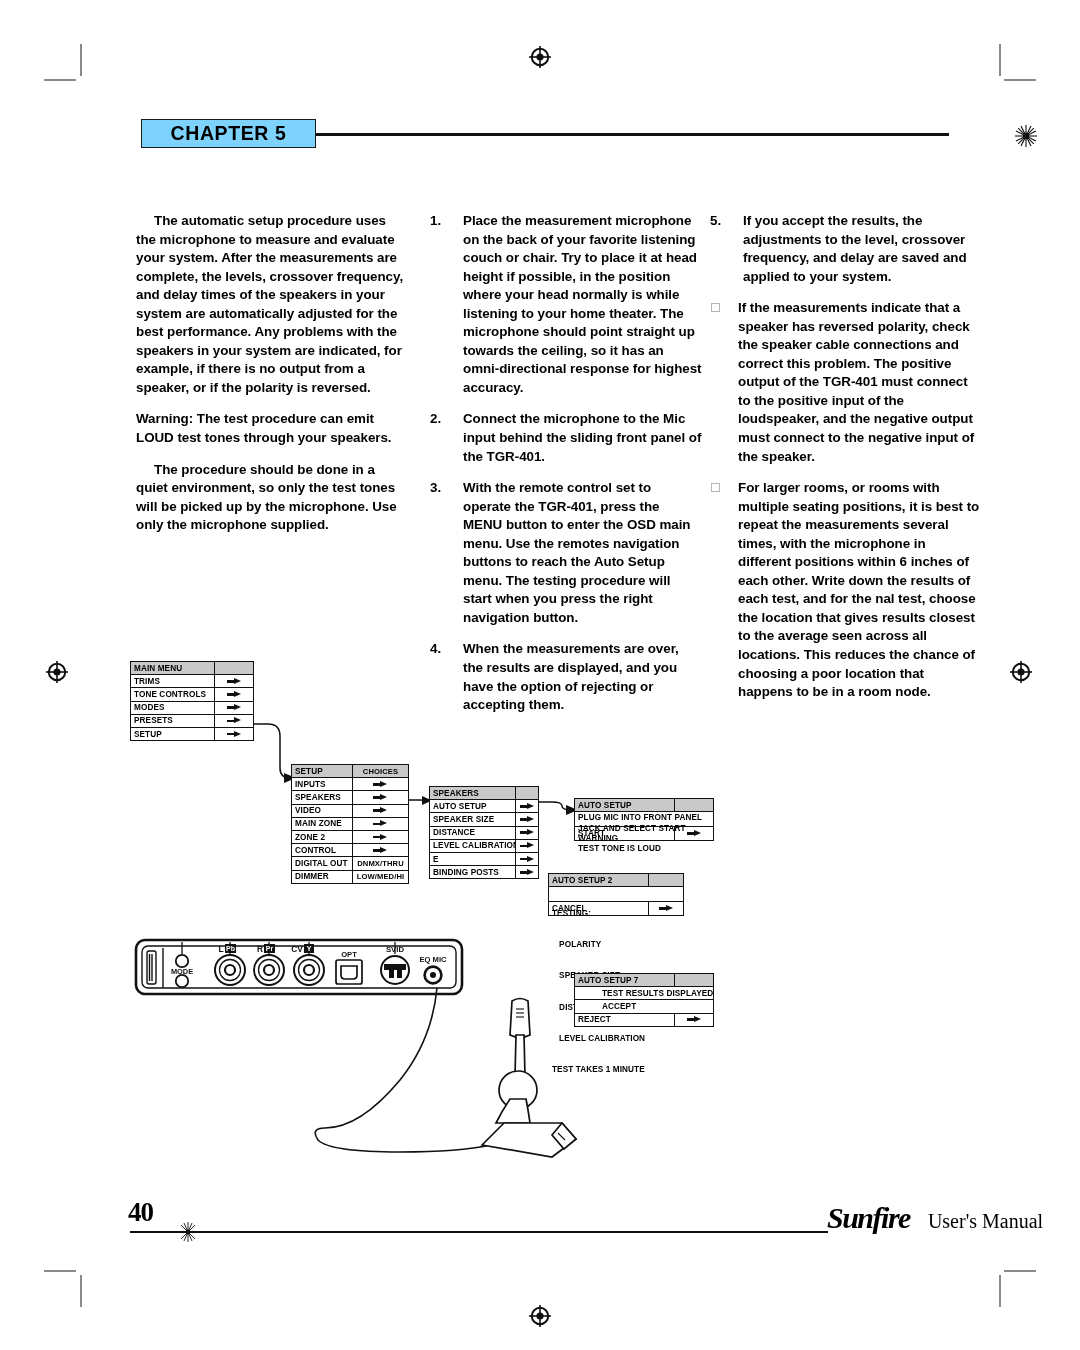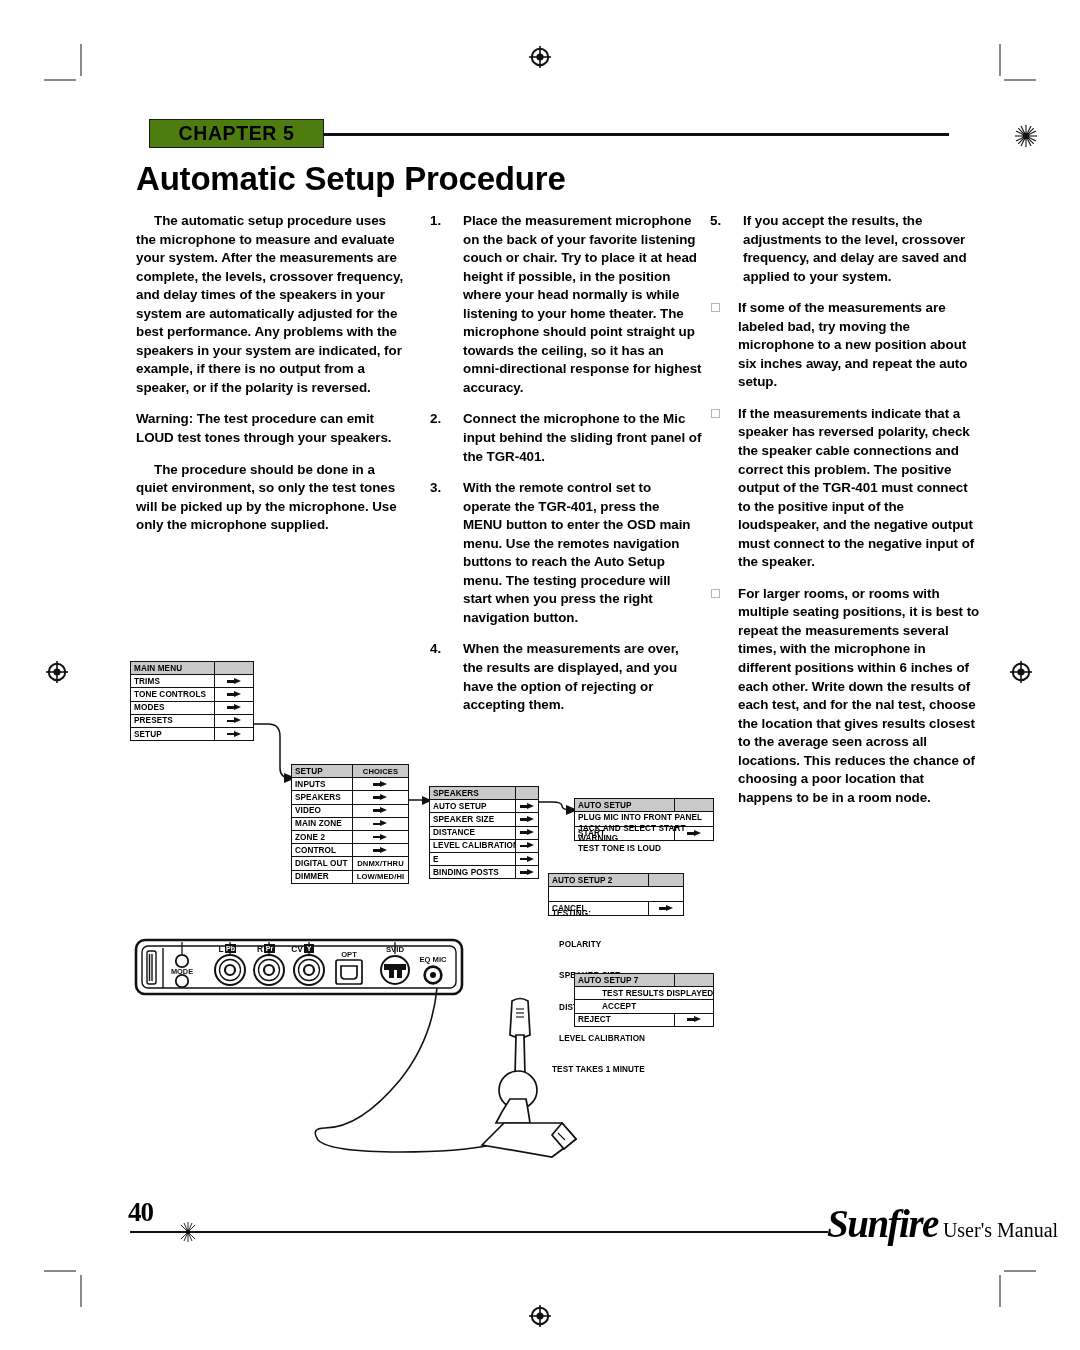--- a/index.html
+++ b/index.html
@@ -7,22 +7,22 @@
        font-family:"Liberation Sans",sans-serif;color:#000;}
   .page{position:absolute;inset:0;}
 
   
   .crop{position:absolute;background:#8a8a8a;}
   .reg{position:absolute;width:22px;height:22px;}
   .reg svg{display:block}
 
   
   #chapter-header{position:absolute;left:137px;top:119px;width:812px;height:30px;}
-  #chapter-badge{position:absolute;left:12px;top:0;width:175px;height:29px;
-      border:1.6px solid #1a1a1a;box-sizing:border-box;background:#4d7c0f;z-index:2;}
+  #chapter-badge{position:absolute;left:4px;top:0;width:175px;height:29px;
+      border:1.6px solid #1a1a1a;box-sizing:border-box;background:#7dd3fc;z-index:2;}
   #chapter-badge span{display:block;text-align:center;line-height:27px;
       font-size:19.5px;font-weight:bold;letter-spacing:.6px;}
   #chapter-rule{position:absolute;left:172px;top:14px;width:640px;height:2.6px;background:#111;}
   #chapter-star{position:absolute;left:876px;top:4px;width:26px;height:26px;}
 
   h1#page-title{position:absolute;left:136px;top:160px;margin:0;
       font-size:33px;font-weight:bold;letter-spacing:-.2px;}
 
   
   .col{position:absolute;top:212px;font-size:13.4px;font-weight:bold;
@@ -79,22 +79,22 @@
   #mic-figure{position:absolute;left:470px;top:995px;width:135px;height:165px;}
   #mic-caption{position:absolute;left:578px;top:1098px;width:170px;
       font-size:13.4px;font-weight:bold;line-height:19px;}
 
   
   #page-number{position:absolute;left:128px;top:1197px;font-size:27px;font-weight:bold;
       font-family:"Liberation Serif",serif;letter-spacing:-1px;}
   #footer-rule{position:absolute;left:130px;top:1231px;width:698px;height:2.4px;background:#111;}
   #footer-star{position:absolute;left:177px;top:1221px;width:22px;height:22px;}
   #brand{position:absolute;left:827px;top:1201px;font-family:"Liberation Serif",serif;}
-  #brand-logo{font-size:39px;font-style:italic;font-weight:bold;letter-spacing:-1.5px;}
-  #brand-sub{font-size:20px;margin-left:5px;text-align:right;}
+  #brand-logo{font-size:30px;font-style:italic;font-weight:bold;letter-spacing:-1.5px;}
+  #brand-sub{font-size:20px;margin-left:18px;text-align:right;}
 </style>
 </head>
 <body>
 
 <div class="page">
 
   <div class="crop" style="left:80px;top:44px;width:2px;height:32px;"></div>
   <div class="crop" style="left:44px;top:79px;width:32px;height:2px;"></div>
   <div class="crop" style="left:999px;top:44px;width:2px;height:32px;"></div>
   <div class="crop" style="left:1004px;top:79px;width:32px;height:2px;"></div>
@@ -151,21 +151,20 @@
           <line x1="8" y1="3" x2="18" y2="23"></line>
             <line x1="18" y1="3" x2="8" y2="23"></line>
           <line x1="3" y1="8" x2="23" y2="18"></line>
             <line x1="3" y1="18" x2="23" y2="8"></line>
         </g>
         <circle cx="13" cy="13" r="3.2" fill="#111"></circle>
       </svg>
     </div>
   </div>
 
-  <h1 id="page-title">Automatic Setup Procedure</h1>
 
   <div class="col" id="col-1">
     <p class="para indent">The automatic setup procedure uses the microphone to measure and evaluate your system. After the measurements are complete, the levels, crossover frequency, and delay times of the speakers in your system are automatically adjusted for the best performance. Any problems with the speakers in your system are indicated, for example, if there is no output from a speaker, or if the polarity is reversed.</p>
     <p class="para">Warning: The test procedure can emit LOUD test tones through your speakers.</p>
     <p class="para indent">The procedure should be done in a quiet environment, so only the test tones will be picked up by the microphone. Use only the microphone supplied.</p>
   </div>
 
   <div class="col" id="col-2">
     <div class="li">
       <span class="marker">1.</span>
@@ -182,24 +181,20 @@
     <div class="li">
       <span class="marker">4.</span>
       <span>When the measurements are over, the results are displayed, and you have the option of rejecting or accepting them.</span>
     </div>
   </div>
 
   <div class="col" id="col-3">
     <div class="li">
       <span class="marker">5.</span>
       <span>If you accept the results, the adjustments to the level, crossover frequency, and delay are saved and applied to your system.</span>
-    </div>
-    <div class="li bullet">
-      <span class="marker"><span class="box"></span></span>
-      <span>If some of the measurements are labeled bad, try moving the microphone to a new position about six inches away, and repeat the auto setup.</span>
     </div>
     <div class="li bullet">
       <span class="marker"><span class="box"></span></span>
       <span>If the measurements indicate that a speaker has reversed polarity, check the speaker cable connections and correct this problem. The positive output of the TGR-401 must connect to the positive input of the loudspeaker, and the negative output must connect to the negative input of the speaker.</span>
     </div>
     <div class="li bullet">
       <span class="marker"><span class="box"></span></span>
       <span>For larger rooms, or rooms with multiple seating positions, it is best to repeat the measurements several times, with the microphone in different positions within 6 inches of each other. Write down the results of each test, and for the nal test, choose the location that gives results closest to the average seen across all locations. This reduces the chance of choosing a poor location that happens to be in a room node.</span>
     </div>
   </div>

